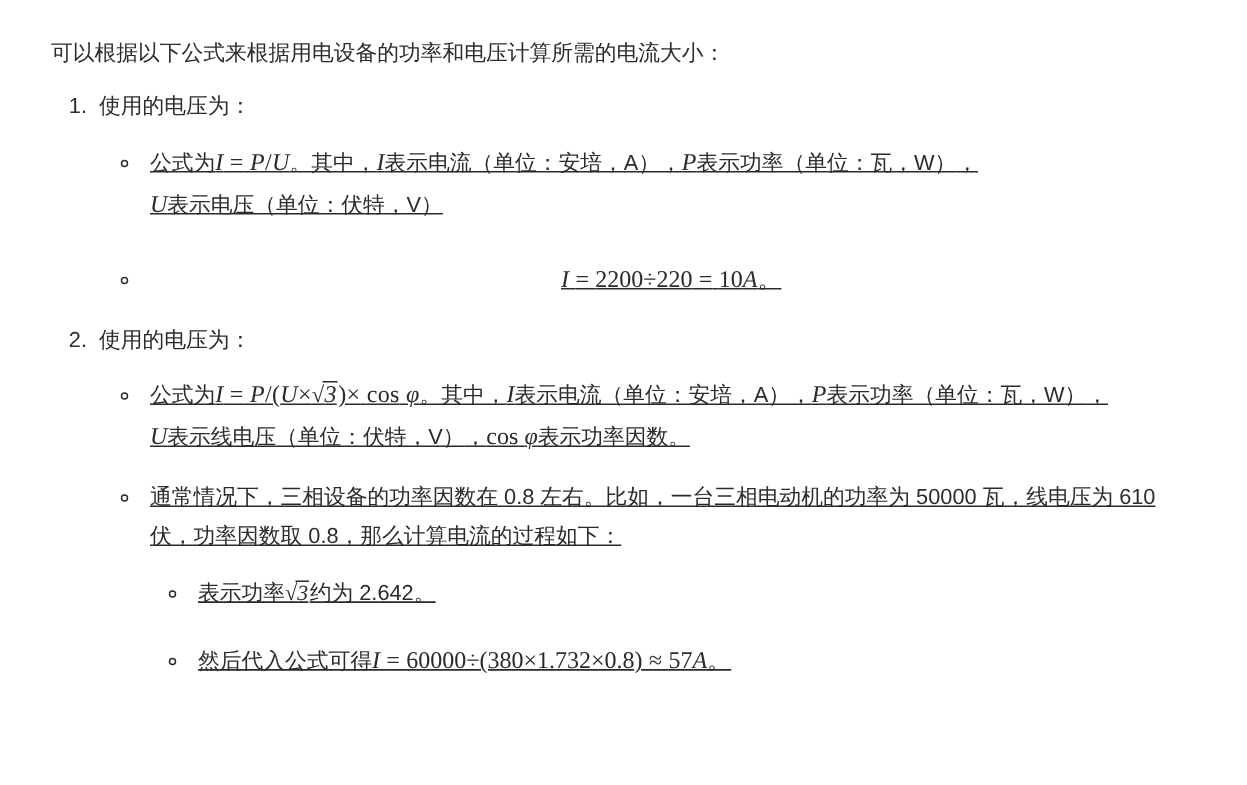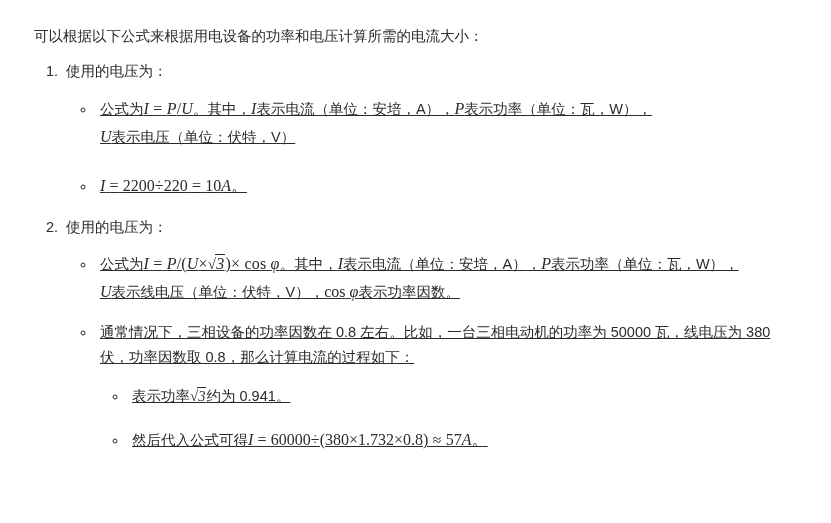--- a/index.html
+++ b/index.html
@@ -84,21 +84,21 @@
   .sqrt > .rad {
     font-size: 15px;
   }
   .sqrt > .arg {
     border-top: 1px solid #2b2b2b;
     padding: 0 1px;
     margin-left: -1px;
     font-style: italic;
   }
   .nowrap { white-space: nowrap; }
-  .line2 { display: block; margin-top: 20px; }
+  .line2 { display: block; margin-top: 20px; text-align: center; }
 </style>
 </head>
 <body>
 
 <div class="page">
 
   <p class="intro">可以根据以下公式来根据用电设备的功率和电压计算所需的电流大小：</p>
 
   <ol class="top-list">
 
@@ -121,25 +121,25 @@
     <li>
       <span>使用的电压为：</span>
 
       <ul class="sub-list">
 
         <li>
           <span>公式为</span><span class="m"><span class="mi">I</span> <span class="mr">=</span> <span class="mi">P</span><span class="mr">/(</span><span class="mi">U</span><span class="mr">×</span><span class="sqrt"><span class="rad">√</span><span class="arg">3</span></span><span class="mr">)×</span> <span class="mr">cos</span> <span class="mi">φ</span></span><span>。其中，</span><span class="nowrap"><span class="mi">I</span><span>表示电流（单位：安培，A）</span></span>，<span class="nowrap"><span class="mi">P</span><span>表示功率（单位：瓦，W）</span></span>，<span class="nowrap"><span class="mi">U</span><span>表示线电压（单位：伏特，V）</span></span>，<span class="nowrap"><span class="mr">cos</span> <span class="mi">φ</span><span>表示功率因数。</span></span>
         </li>
 
         <li>
-          <span>通常情况下，三相设备的功率因数在 0.8 左右。比如，一台三相电动机的功率为 50000 瓦，线电压为 380 伏，功率因数取 0.8，那么计算电流的过程如下：</span>
+          <span>通常情况下，三相设备的功率因数在 0.8 左右。比如，一台三相电动机的功率为 50000 瓦，线电压为 610 伏，功率因数取 0.8，那么计算电流的过程如下：</span>
 
           <ul class="sub-list">
             <li>
-              <span>表示功率</span><span class="sqrt"><span class="rad">√</span><span class="arg">3</span></span><span>约为 0.941。</span>
+              <span>表示功率</span><span class="sqrt"><span class="rad">√</span><span class="arg">3</span></span><span>约为 2.642。</span>
             </li>
             <li>
               <span>然后代入公式可得</span><span class="block-math"><span class="mi">I</span> <span class="mr">=</span> <span class="mr">60000÷(380×1.732×0.8)</span> <span class="mr">≈</span> <span class="mr">57</span><span class="mi">A</span><span class="mr">。</span></span>
             </li>
           </ul>
         </li>
 
       </ul>
     </li>
 

